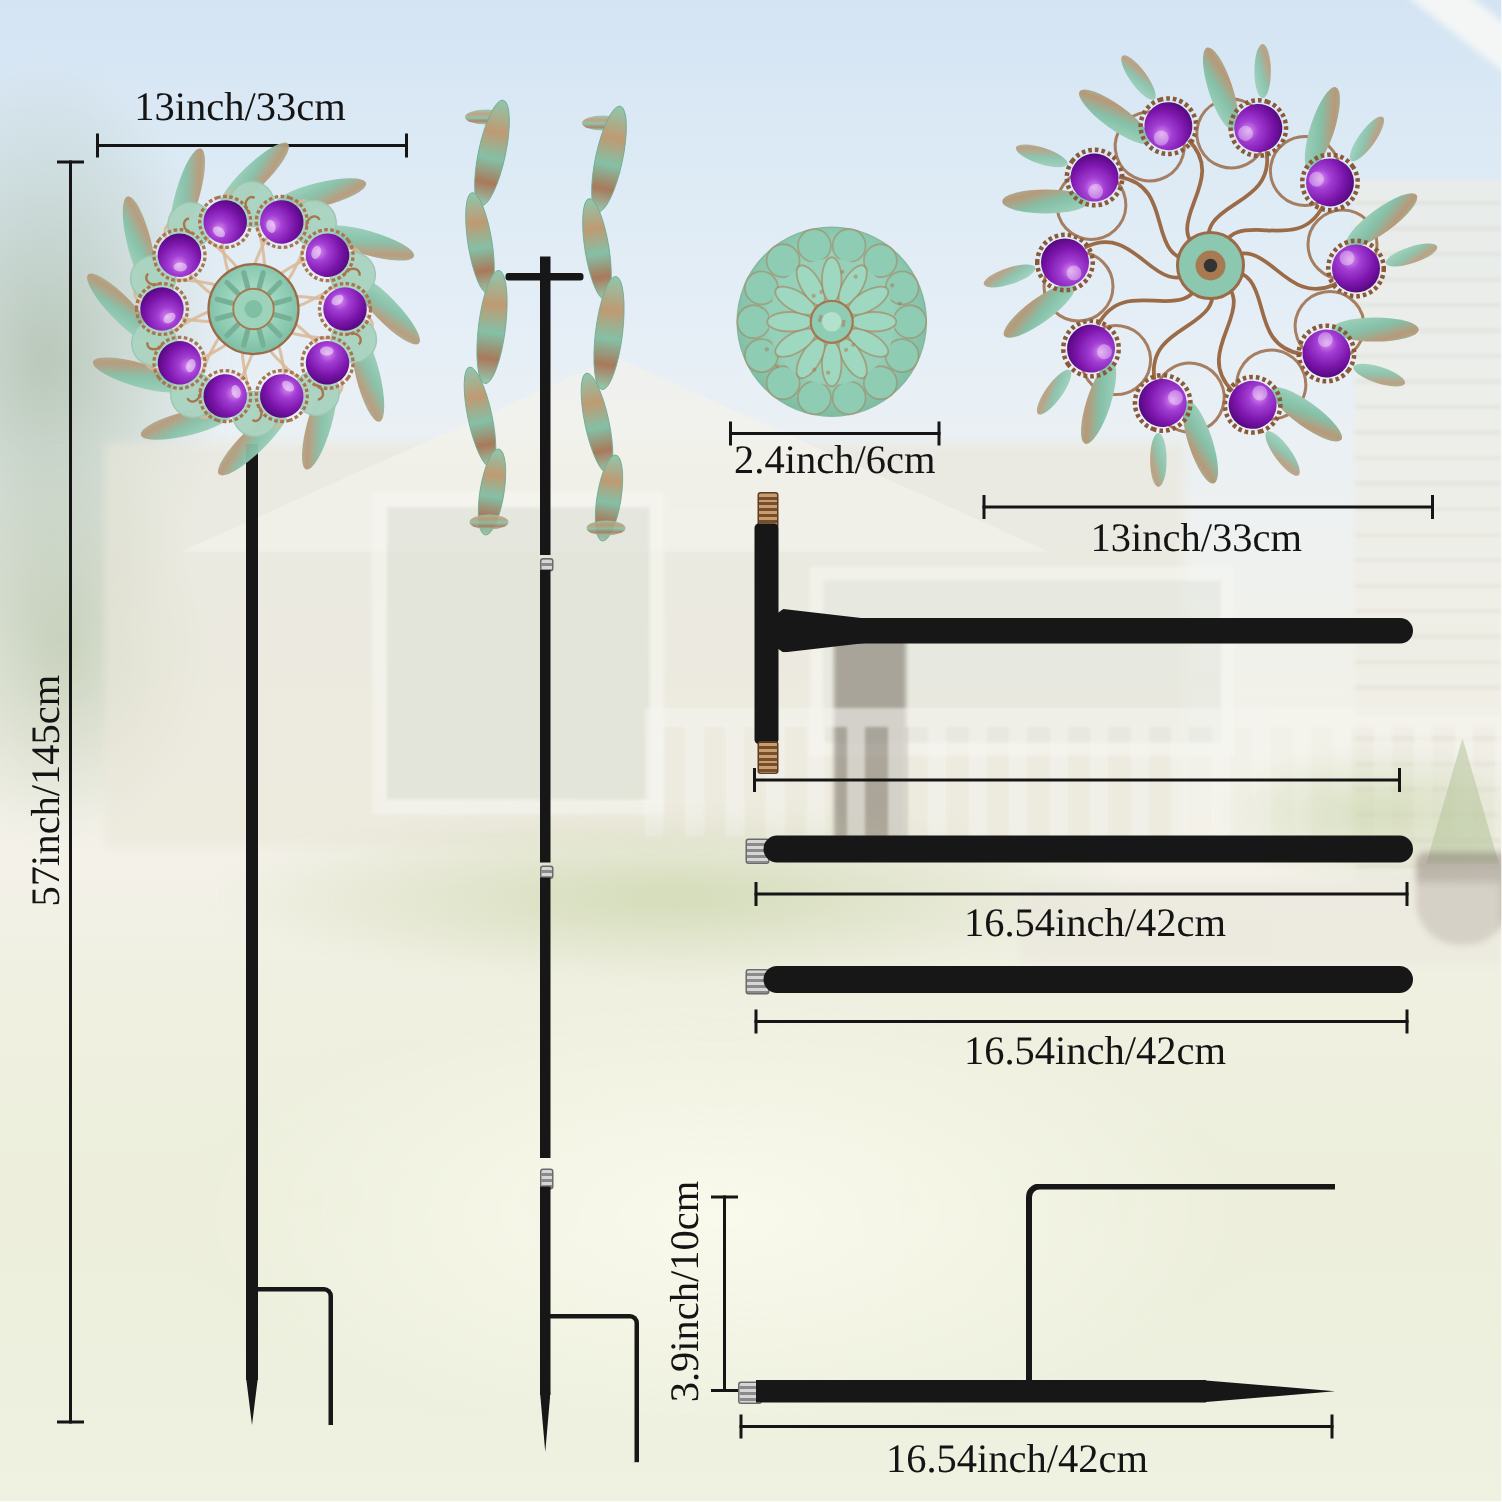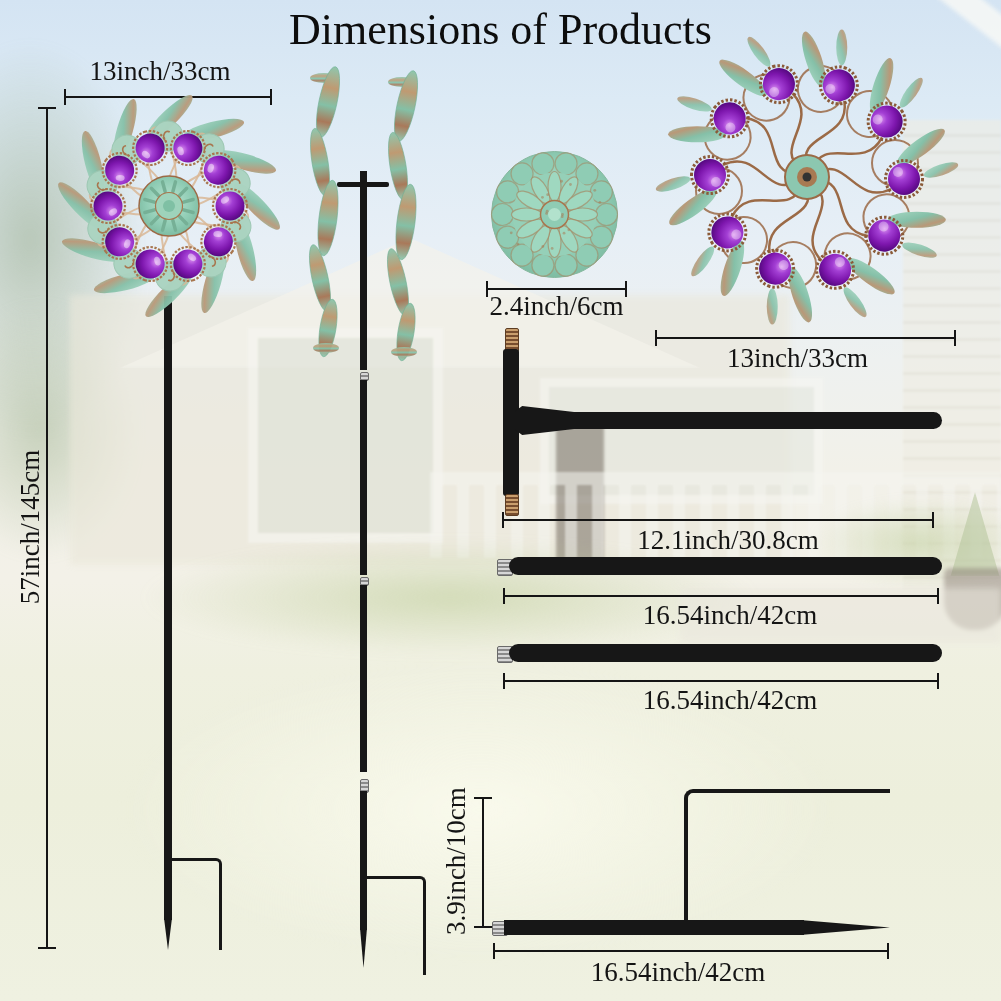--- a/index.html
+++ b/index.html
@@ -71,21 +71,20 @@
       <linearGradient id="tealSide" x1="0" y1="0" x2="0" y2="1">
         <stop offset="0%" stop-color="#8fc7ae"></stop>
         <stop offset="30%" stop-color="#bf9a72"></stop>
         <stop offset="55%" stop-color="#84c0a6"></stop>
         <stop offset="78%" stop-color="#a9795a"></stop>
         <stop offset="100%" stop-color="#93cbb3"></stop>
       </linearGradient>
     </defs>
   </svg>
 
-  <div class="title">Dimensions of Products</div>
 
   <div class="dimh" style="left:64px;top:96px;width:208px"></div>
   <div class="dlabel" style="left:64px;top:57px;width:192px">13inch/33cm</div>
 
   <div class="dimv" style="left:46px;top:107px;height:842px"></div>
   <div class="dlabel vrot" style="left:-60px;top:513px;width:180px;height:28px">57inch/145cm</div>
 
   <div class="pole" style="left:164px;top:296px;width:8px;height:624px"></div>
   <div class="tipdown" style="left:164px;top:918px;width:8px;height:32px"></div>
   <div class="pedal" style="left:170px;top:858px;width:49px;height:89px"></div>
@@ -487,21 +486,20 @@
     </svg>
   <div class="dimh" style="left:655px;top:337px;width:301px"></div>
   <div class="dlabel" style="left:647px;top:344px;width:301px">13inch/33cm</div>
 
   <div class="thrc" style="left:505px;top:328px;width:12px;height:22px"></div>
   <div class="pole" style="left:503px;top:349px;width:16px;height:147px;border-radius:3px"></div>
   <div class="thrc" style="left:505px;top:494px;width:12px;height:20px"></div>
   <div class="pole" style="left:515px;top:406px;width:72px;height:29px;clip-path:polygon(0 18%,10% 0,100% 26%,100% 74%,10% 100%,0 82%)"></div>
   <div class="pole" style="left:517px;top:412px;width:425px;height:17px;border-radius:0 9px 9px 0"></div>
   <div class="dimh" style="left:502px;top:519px;width:432px"></div>
-  <div class="dlabel" style="left:512px;top:526px;width:432px">12.1inch/30.8cm</div>
 
   <div class="thr" style="left:497px;top:559px;width:14px;height:15px"></div>
   <div class="pole" style="left:509px;top:557px;width:433px;height:18px;border-radius:9px"></div>
   <div class="dimh" style="left:503px;top:595px;width:436px"></div>
   <div class="dlabel" style="left:512px;top:601px;width:436px">16.54inch/42cm</div>
 
   <div class="thr" style="left:497px;top:646px;width:14px;height:15px"></div>
   <div class="pole" style="left:509px;top:644px;width:433px;height:18px;border-radius:9px"></div>
   <div class="dimh" style="left:503px;top:680px;width:436px"></div>
   <div class="dlabel" style="left:512px;top:686px;width:436px">16.54inch/42cm</div>

